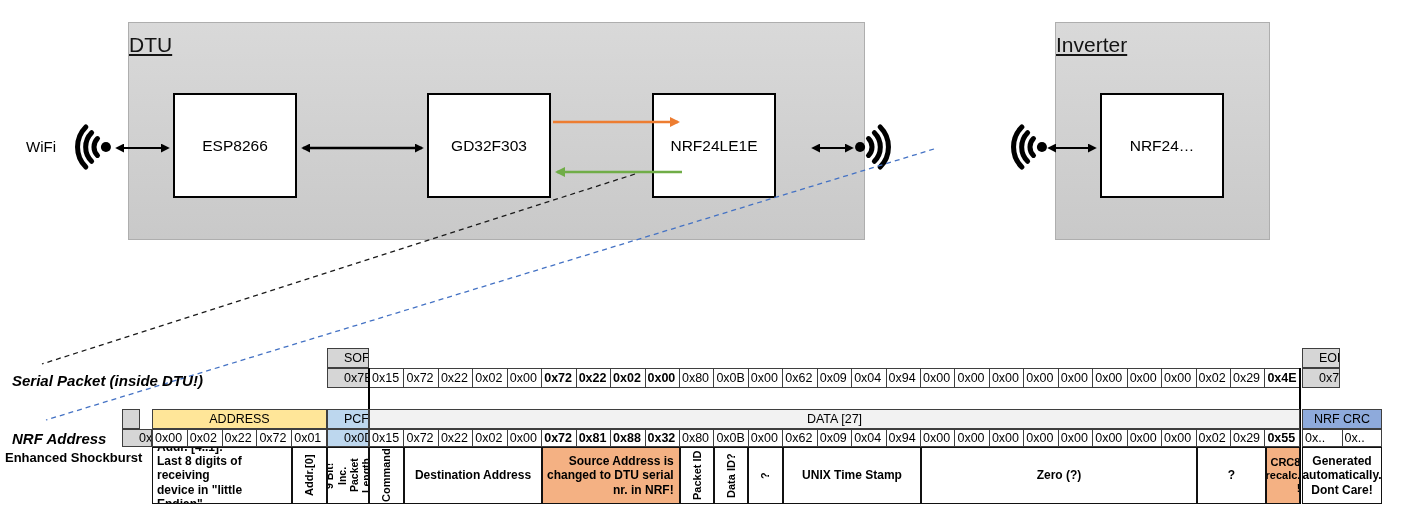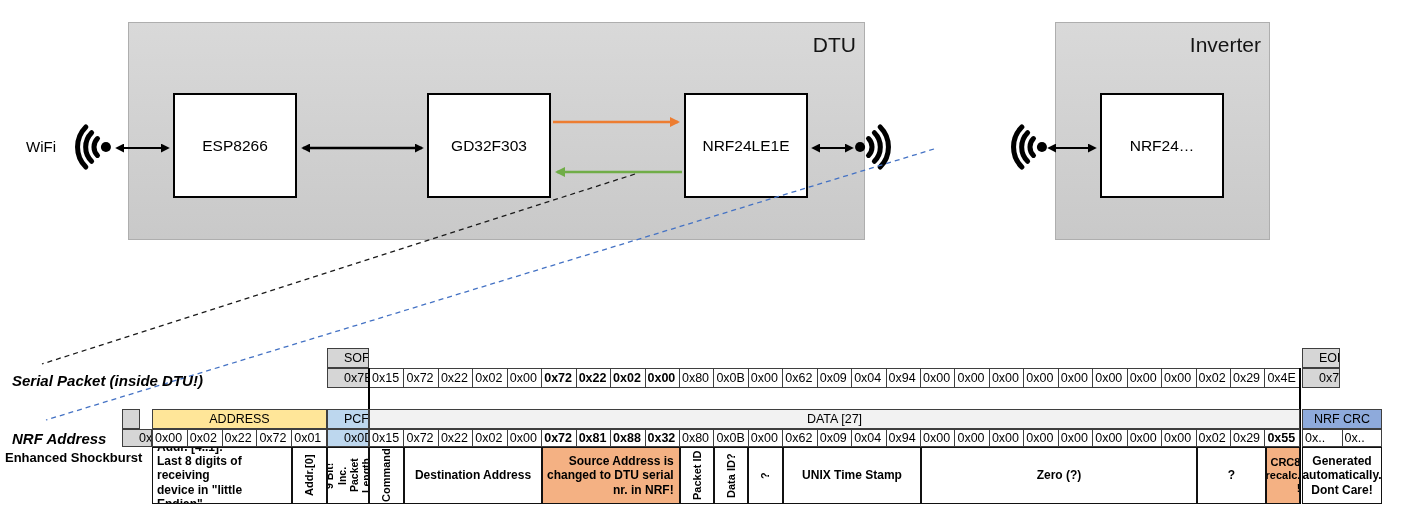--- a/index.html
+++ b/index.html
@@ -7,21 +7,21 @@
     --cell-green:#C6E0B4; --cell-green-dark:#A9D08E; --cell-yellow:#FFD966;
     --cell-yellow-light:#FFE699; --cell-blue:#BDD7EE; --cell-blue-dark:#8EAADB;
     --cell-orange:#F4B183; --cell-gold:#FFC000; --cell-gray:#D6D6D6;
   }
   html,body{margin:0;padding:0;background:#fff;}
   body{font-family:"Liberation Sans",sans-serif;color:#000;}
   .stage{position:relative;width:1406px;height:523px;background:#fff;overflow:hidden;}
 
   
   .grp{position:absolute;background:linear-gradient(#d9d9d9,#c9c9c9);border:1px solid #aeaeae;box-sizing:border-box;}
-  .grp-title{position:absolute;left:0;right:8px;top:10px;text-align:right;font-size:21px;color:#141414;}
+  .grp-title{position:absolute;left:0;right:0;top:10px;text-align:left;font-size:21px;color:#141414;text-decoration:underline;}
   .chip{position:absolute;width:124px;height:105px;top:93px;background:#fff;border:2px solid #000;
         display:flex;align-items:center;justify-content:center;font-size:15.5px;box-sizing:border-box;}
   .wifi-label{position:absolute;left:26px;top:138px;font-size:15px;}
   .wifi{position:absolute;}
   .wifi path{fill:none;stroke:#000;stroke-width:5.5;stroke-linecap:round;}
   .wifi circle{fill:#000;}
   .wifi.flip{transform:scaleX(-1);}
   .overlay{position:absolute;left:0;top:0;pointer-events:none;}
 
   
@@ -35,21 +35,21 @@
 
   .c-gray{background:var(--cell-gray,#D6D6D6);}
   .c-graylight{background:#F2F2F2;}
   .c-green{background:var(--cell-green,#C6E0B4);}
   .c-gdark{background:var(--cell-green-dark,#A9D08E);}
   .c-yellow{background:var(--cell-yellow,#FFD966);font-weight:bold;}
   .c-yellowlt{background:var(--cell-yellow-light,#FFE699);}
   .c-blue{background:var(--cell-blue,#BDD7EE);}
   .c-bluedark{background:var(--cell-blue-dark,#8EAADB);}
   .c-orange{background:var(--cell-orange,#F4B183);font-weight:bold;}
-  .c-gold{background:var(--cell-gold,#FFC000);font-weight:normal;}
+  .c-gold{background:var(--cell-gold,#FFC000);font-weight:bold;}
 
   .pkt-label{position:absolute;font-style:italic;font-weight:bold;font-size:15px;white-space:nowrap;}
   .sub-label{position:absolute;font-size:13px;font-weight:600;white-space:nowrap;}
 
   .ann{position:absolute;top:447px;height:57px;box-sizing:border-box;border:1.5px solid #111;background:#fff;
        display:flex;align-items:center;justify-content:center;text-align:center;
        font-size:12px;font-weight:600;line-height:1.18;white-space:pre-line;overflow:hidden;}
   .ann.left{justify-content:flex-start;text-align:left;padding:2px 4px;}
   .ann.vert{writing-mode:vertical-rl;transform:rotate(180deg);font-size:11px;padding:2px;}
   .ann.vsmall{font-size:10.5px;}
@@ -67,21 +67,21 @@
   <div class="grp" style="left:1055px;top:22px;width:215px;height:218px">
     <div class="grp-title">Inverter</div>
   </div>
 
   <div class="chip" style="left:173px">
     <span>ESP8266</span>
   </div>
   <div class="chip" style="left:427px">
     <span>GD32F303</span>
   </div>
-  <div class="chip" style="left:684px">
+  <div class="chip" style="left:652px">
     <span>NRF24LE1E</span>
   </div>
   <div class="chip" style="left:1100px">
     <span>NRF24…</span>
   </div>
 
   <div class="wifi-label">WiFi</div>
   <svg class="wifi" style="left:61px;top:118px" width="55" height="58" viewBox="0 0 60 60">
     <circle cx="49" cy="30" r="5.5"></circle>
     <path d="M39.8 20.8 A13 13 0 0 0 39.8 39.2"></path>

